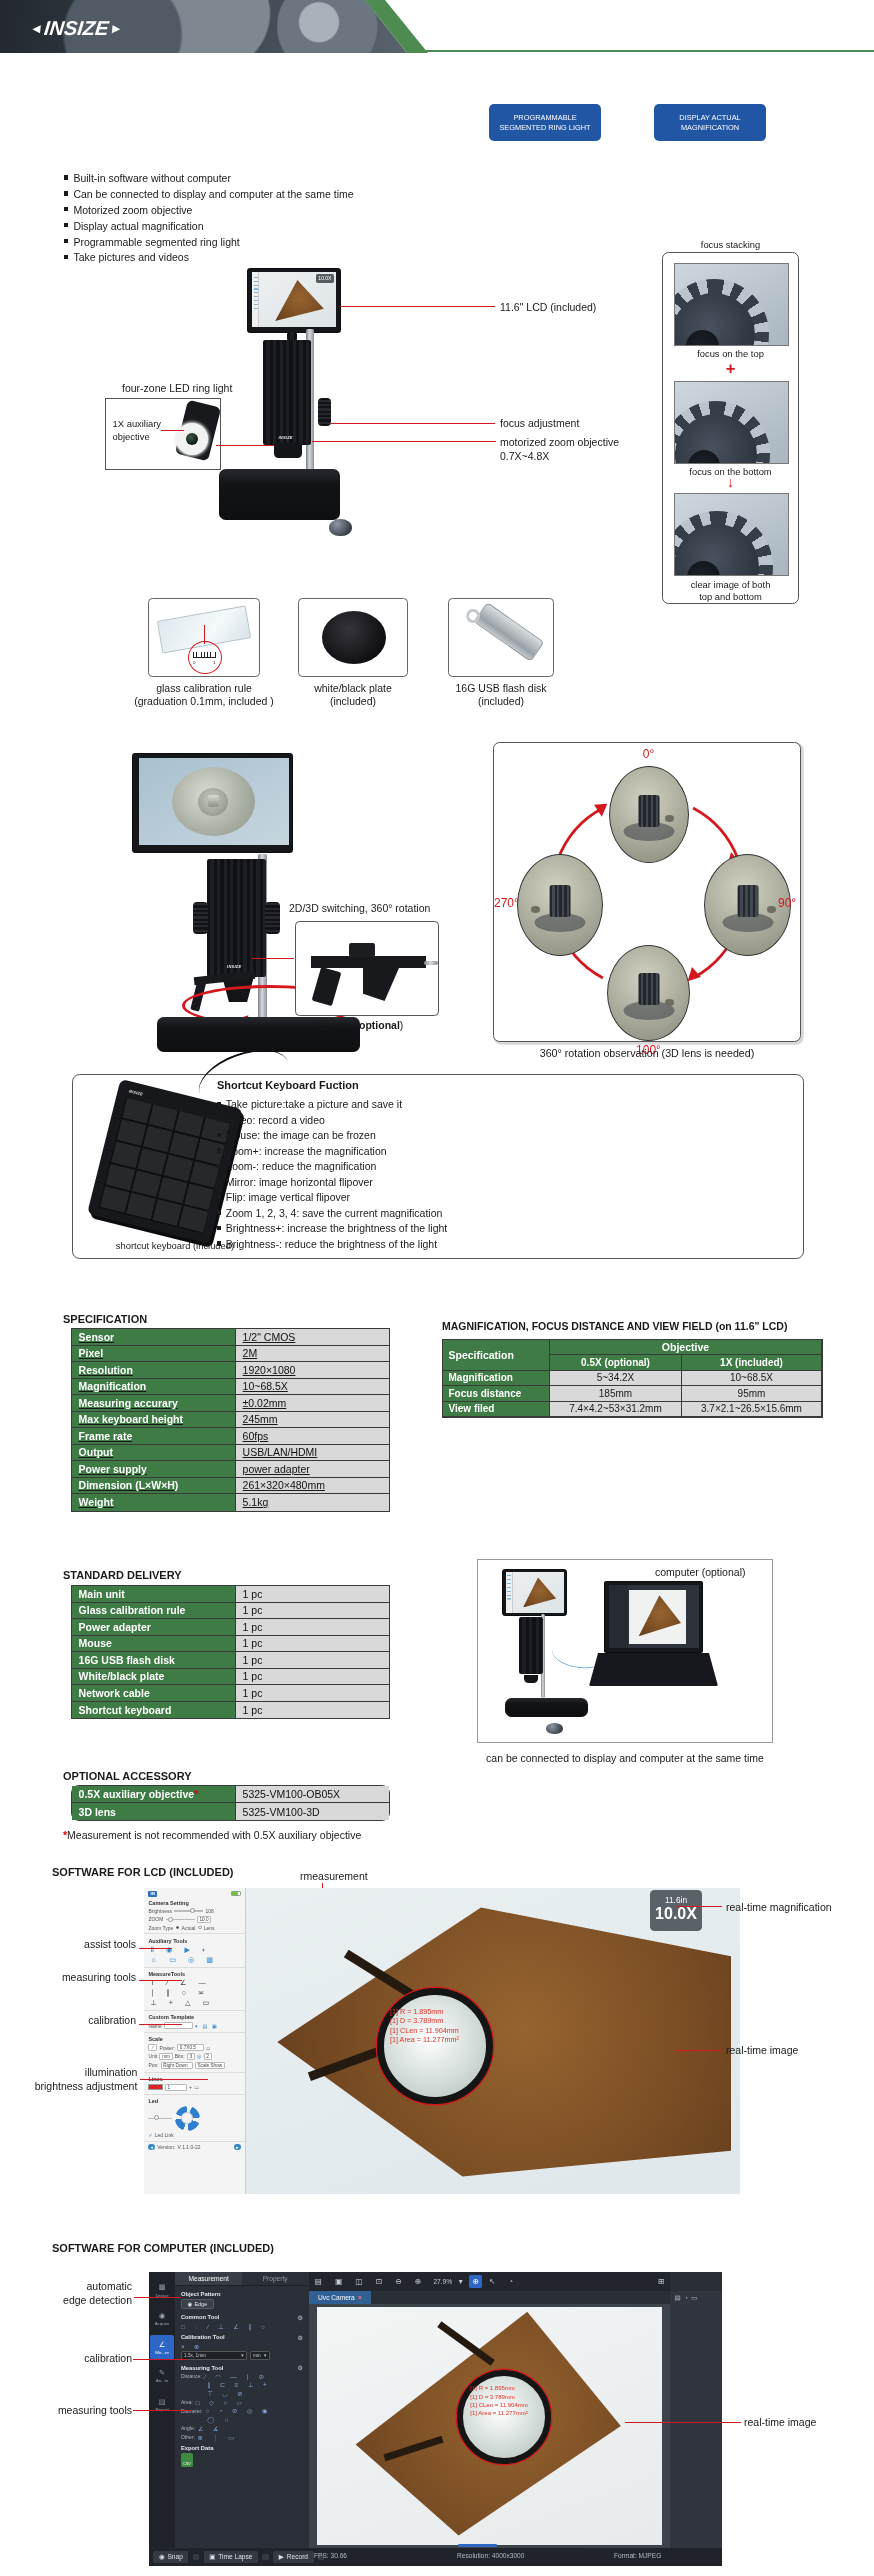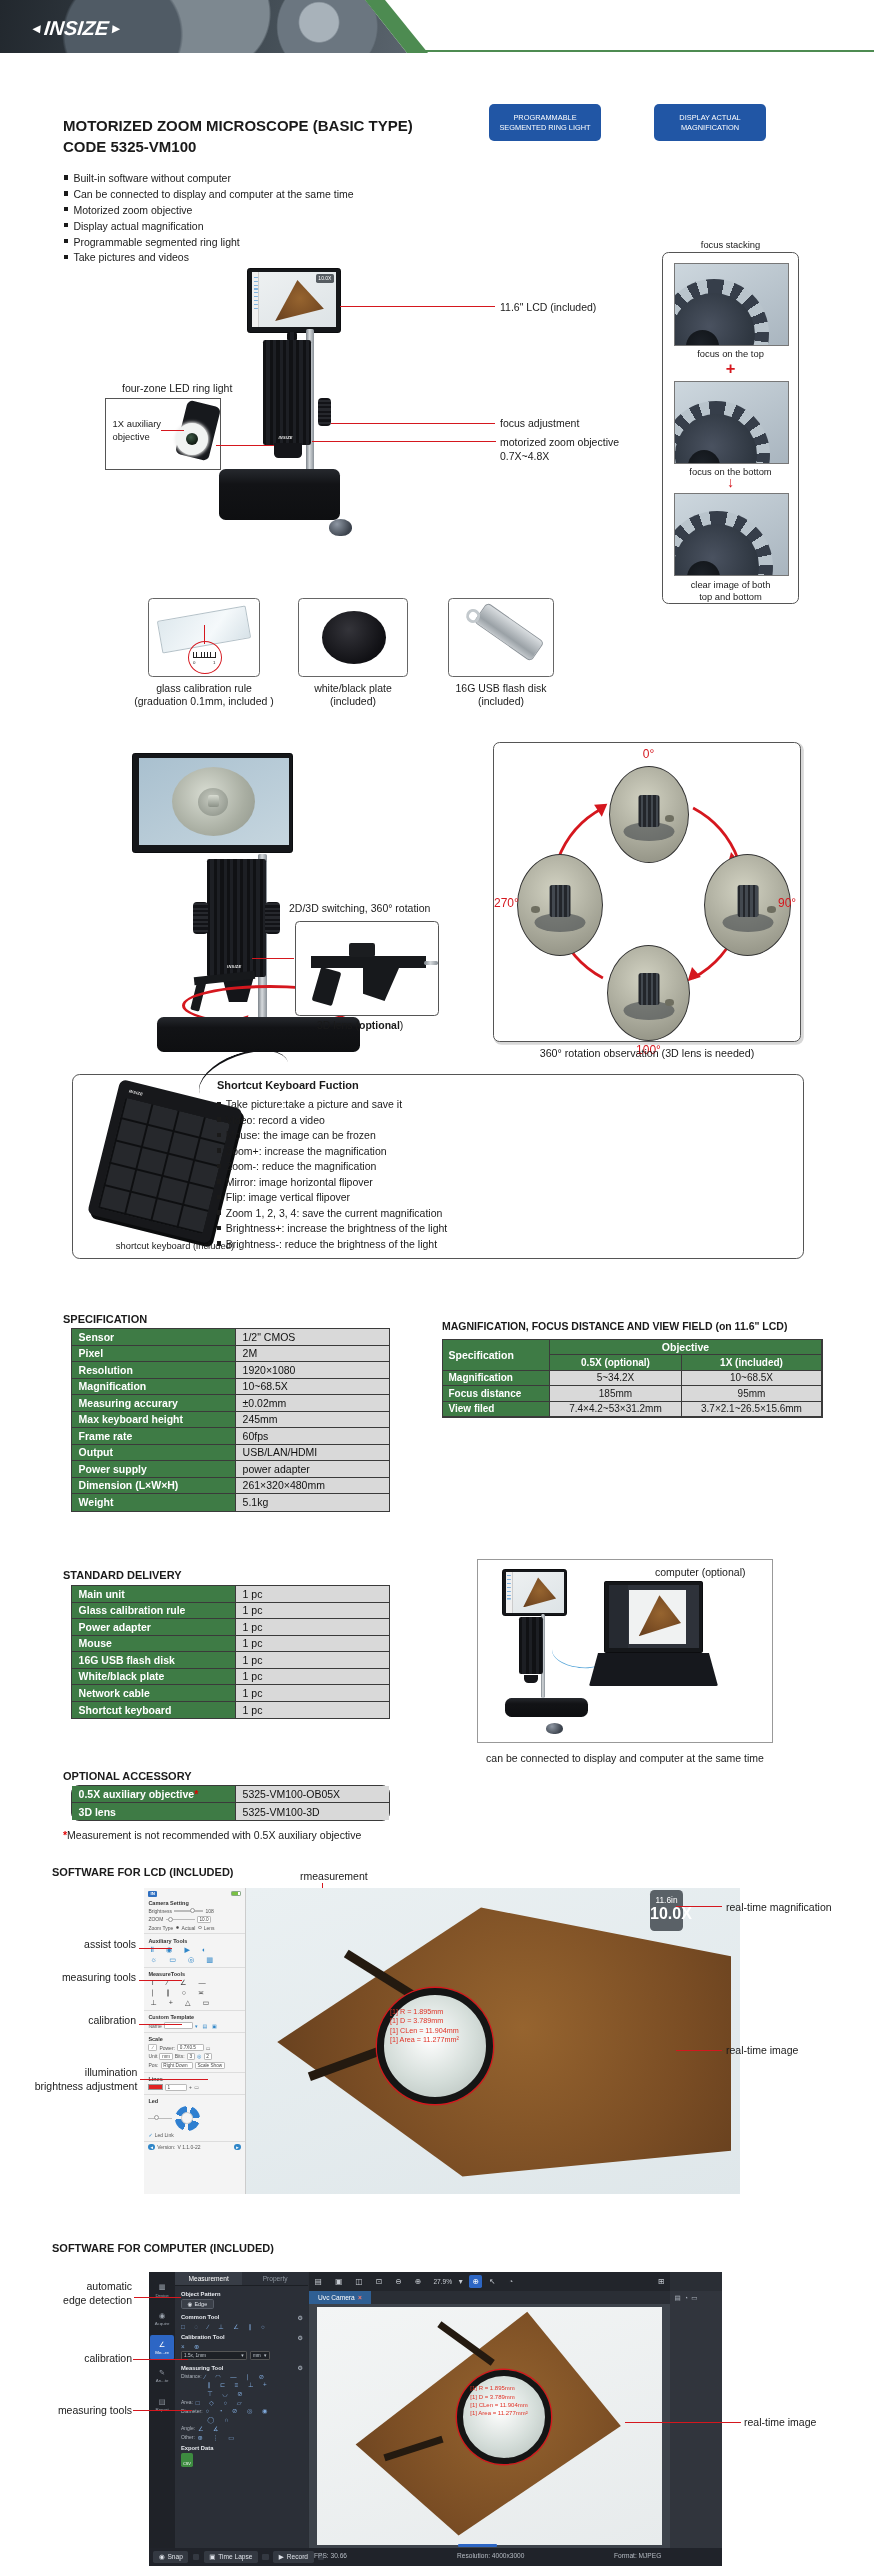--- a/index.html
+++ b/index.html
@@ -195,24 +195,20 @@
 
   <div class="hdr-photo"></div>
   <div class="hdr-band"></div>
   <div class="hdr-line"></div>
   <div class="logo">
     <span class="arr">◄</span>
     <span>INSIZE</span>
     <span class="arr">►</span>
   </div>
 
-  <div class="title">
-    <div>MOTORIZED ZOOM MICROSCOPE (BASIC TYPE)</div>
-    <div>CODE 5325-VM100</div>
-  </div>
   <div class="badge" style="left:489px; top:104px;">PROGRAMMABLE SEGMENTED RING LIGHT</div>
   <div class="badge" style="left:654px; top:104px;">DISPLAY ACTUAL MAGNIFICATION</div>
 
   <div class="features">
     <div class="feat">
         <span class="sq"></span>
         <span>Built-in software without computer</span>
       </div>
     <div class="feat">
         <span class="sq"></span>
@@ -441,21 +437,21 @@
           <span>Brightness+: increase the brightness of the light</span>
         </div>
       <div class="kb-feat">
           <span class="sq"></span>
           <span>Brightness-: reduce the brightness of the light</span>
         </div>
     </div>
   </div>
 
   <div class="sec-title" style="left:63px; top:1313px;">SPECIFICATION</div>
-  <div class="gtable" style="left:71px; top:1328px;">
+  <div class="gtable" style="left:71px; top:1328px;text-decoration:underline;">
     <div class="trow">
         <div class="tl">Sensor</div>
         <div class="tv">1/2" CMOS</div>
       </div>
     <div class="trow">
         <div class="tl">Pixel</div>
         <div class="tv">2M</div>
       </div>
     <div class="trow">
         <div class="tl">Resolution</div>
@@ -602,21 +598,21 @@
       <div class="tri" style="left:22px; top:11px; width:463px; height:286px; clip-path:polygon(46% 3%, 100% 20%, 100% 88%, 42% 97%, 2% 50%);"></div>
       <div class="slit" style="left:94px; top:83px; width:83px; height:8.8px; transform:rotate(32deg);"></div>
       <div class="slit" style="left:61px; top:171px; width:77px; height:8.8px; transform:rotate(-20deg);"></div>
       <div class="hole" style="left:131px; top:100px; width:116px; height:116px;"></div>
       <div class="meas-red" style="left:144px; top:119px;">
         <div>[1] R = 1.895mm</div>
         <div>[1] D = 3.789mm</div>
         <div>[1] CLen = 11.904mm</div>
         <div>[1] Area = 11.277mm²</div>
       </div>
-      <div class="mini-badge" style="left:404px; top:2.2px; width:33px; height:41px; background:rgba(78,85,91,.92); border-radius:4.4px;">
+      <div class="mini-badge" style="left:404px; top:2.2px; width:52px; height:41px; background:rgba(78,85,91,.92); border-radius:4.4px;">
         <div style="font-size:8.3px; margin-top:4.4px;">11.6in</div>
         <div style="font-size:16px; font-weight:bold;">10.0X</div>
       </div>
     </div>
 
     <div class="lcd-panel">
       <div class="lp-top">
         <span class="chip">IN</span>
         <span class="bat"></span>
       </div>

